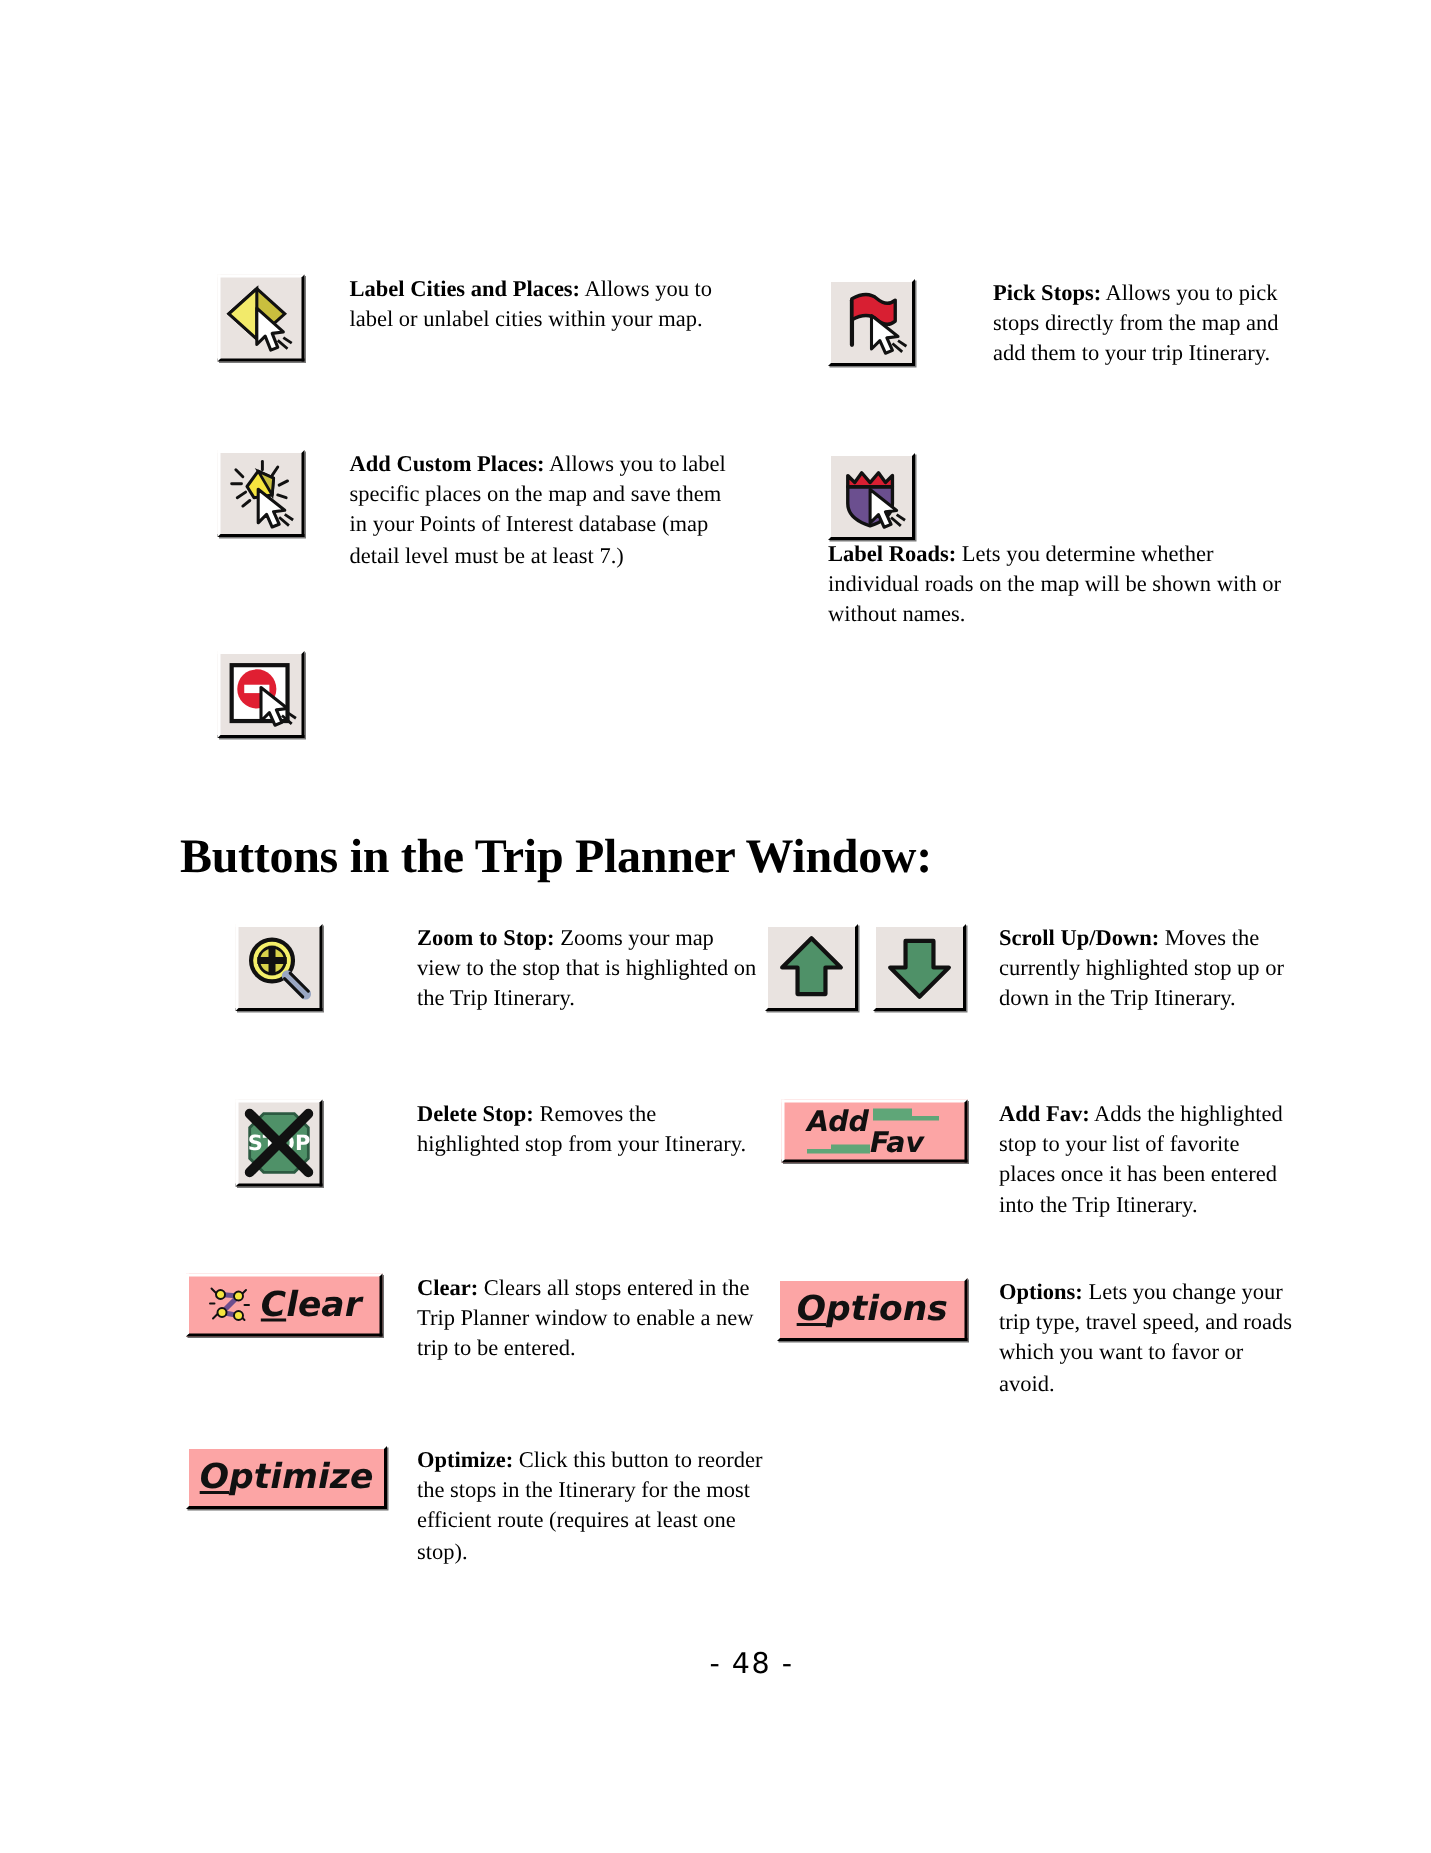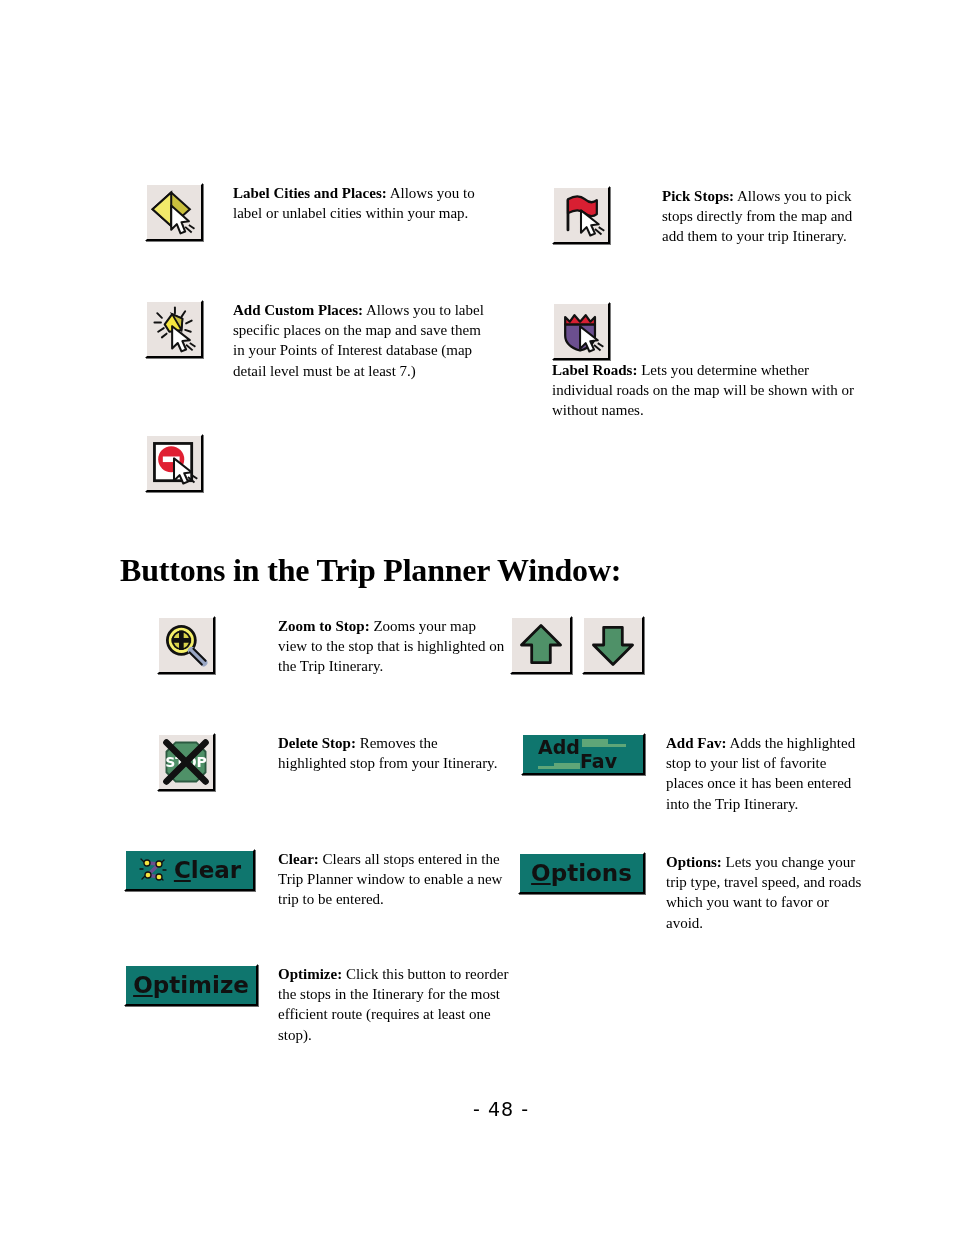--- a/index.html
+++ b/index.html
@@ -57,34 +57,35 @@
   .tbtn.sq { width: 58px; height: 58px; }
   .tbtn .art {
     position: absolute;
     inset: 0;
   }
   .tbtn .art svg { display: block; width: 100%; height: 100%; }
 
   
   .wbtn {
     position: relative;
-    background: #0f766e;
+    background: #fca5a5;
     box-sizing: border-box;
     border-top: 2px solid #ffffff;
     border-left: 2px solid #ffffff;
     border-right: 2px solid #000000;
     border-bottom: 2px solid #000000;
     box-shadow: 1px 1px 0 0 #6f6f6f;
     display: flex;
     align-items: center;
     justify-content: center;
     font-family: "DejaVu Sans", "Liberation Sans", sans-serif;
     font-weight: bold;
     color: #111111;
     overflow: hidden;
+    font-style: italic;
   }
   .wbtn .btn-label {
     font-size: 23px;
     letter-spacing: 0px;
     white-space: nowrap;
   }
   .wbtn .btn-label .u {
     text-decoration: underline;
   }
 
@@ -312,20 +313,24 @@
         </div>
         <div class="tbtn" style="width:62px;height:58px;">
           <div class="art">
             <svg viewBox="0 0 62 58">
               <polygon points="31,50 52,29 41,29 41,10 21,10 21,29 10,29" fill="#4f9168" stroke="#111" stroke-width="3" stroke-linejoin="round"></polygon>
             </svg>
           </div>
         </div>
       </div>
     </div>
+    <div class="text-cell">
+      <b>Scroll Up/Down:</b>
+      <span> Moves the currently highlighted stop up or down in the Trip Itinerary.</span>
+    </div>
   </div>
 
   <div class="entry" style="left:521px; top:733px; width:342px;">
     <div class="icon-cell" style="width:145px;">
       <div class="wbtn" style="width:124px; height:42px;">
         <svg width="118" height="38" viewBox="0 0 118 38">
           <rect x="58" y="4" width="26" height="5" fill="#5fa678"></rect>
           <rect x="58" y="9" width="44" height="3" fill="#5fa678"></rect>
           <rect x="30" y="28" width="26" height="5" fill="#5fa678"></rect>
           <rect x="14" y="31" width="42" height="3" fill="#5fa678"></rect>

